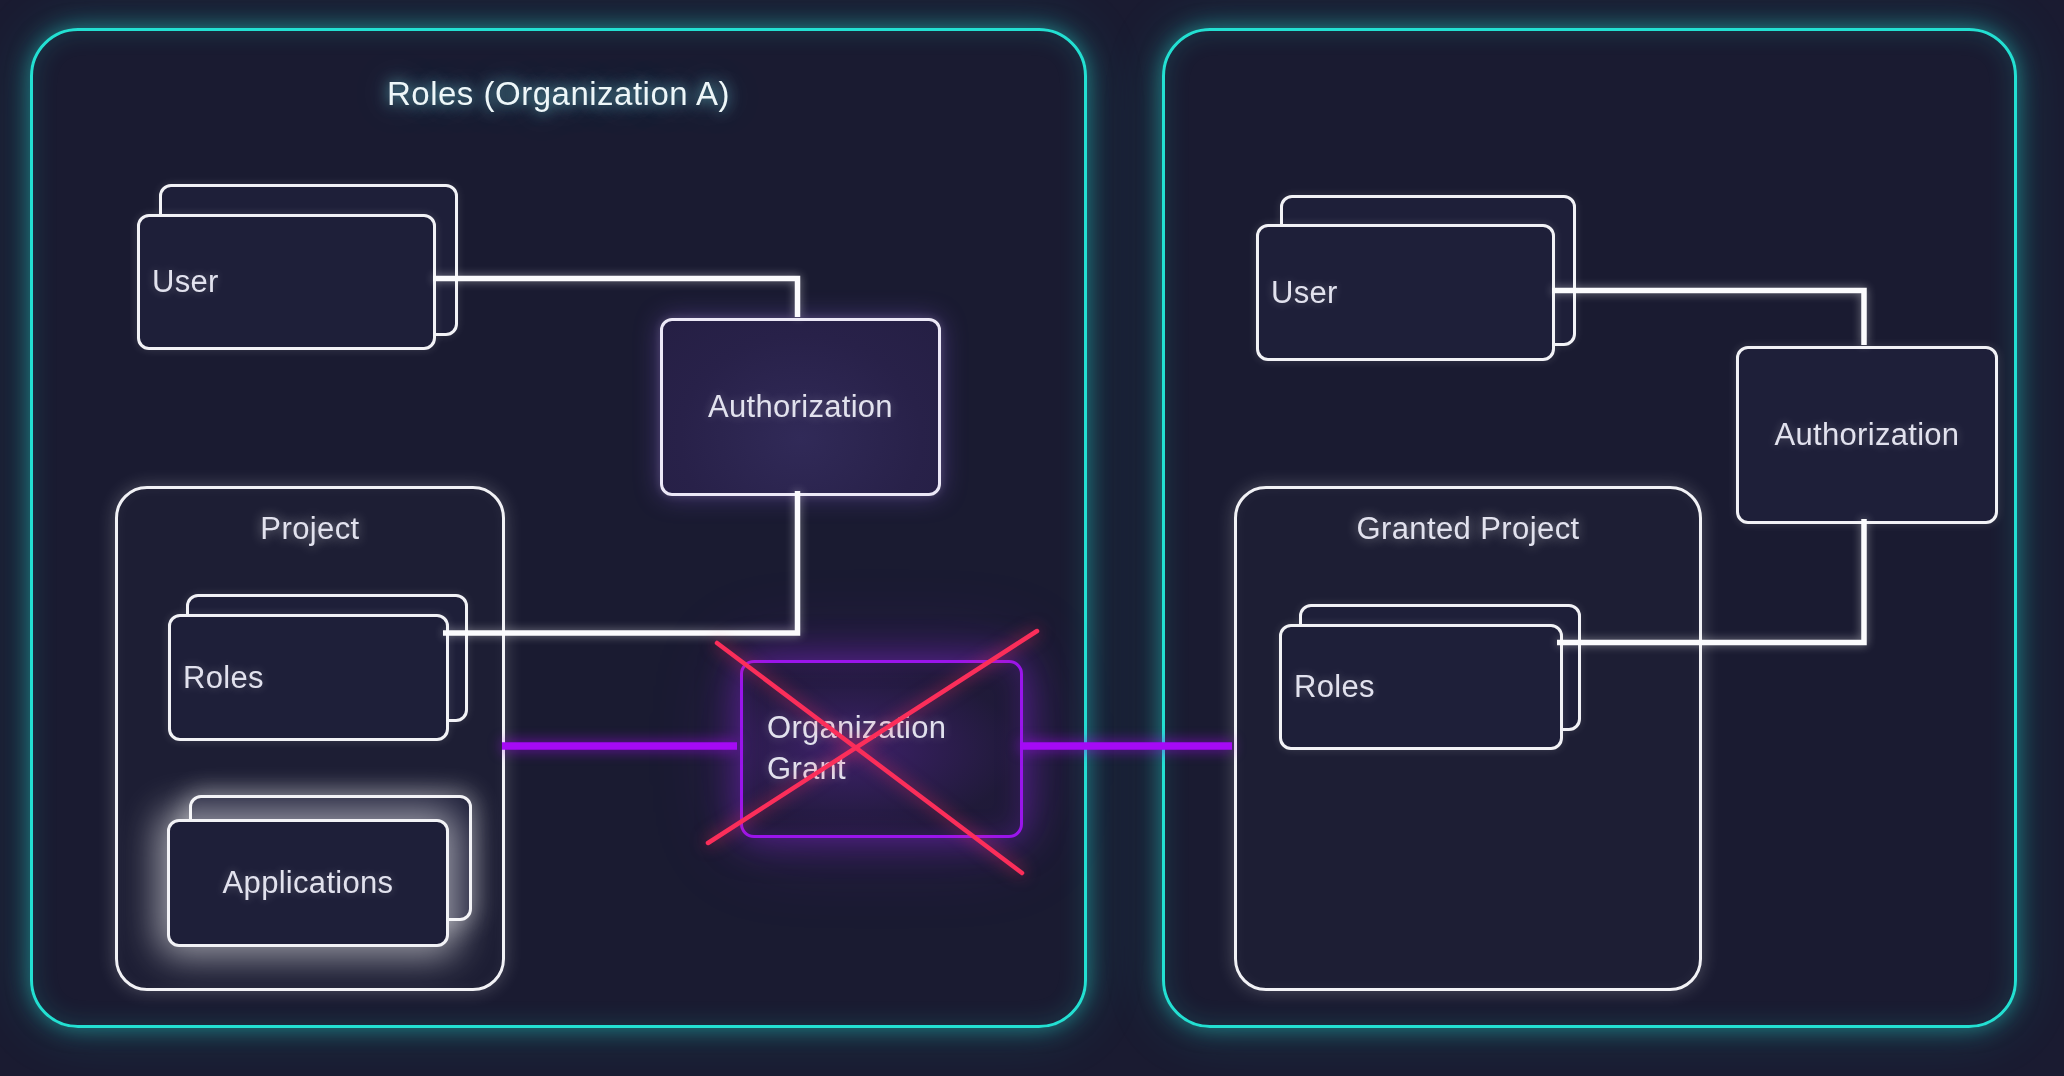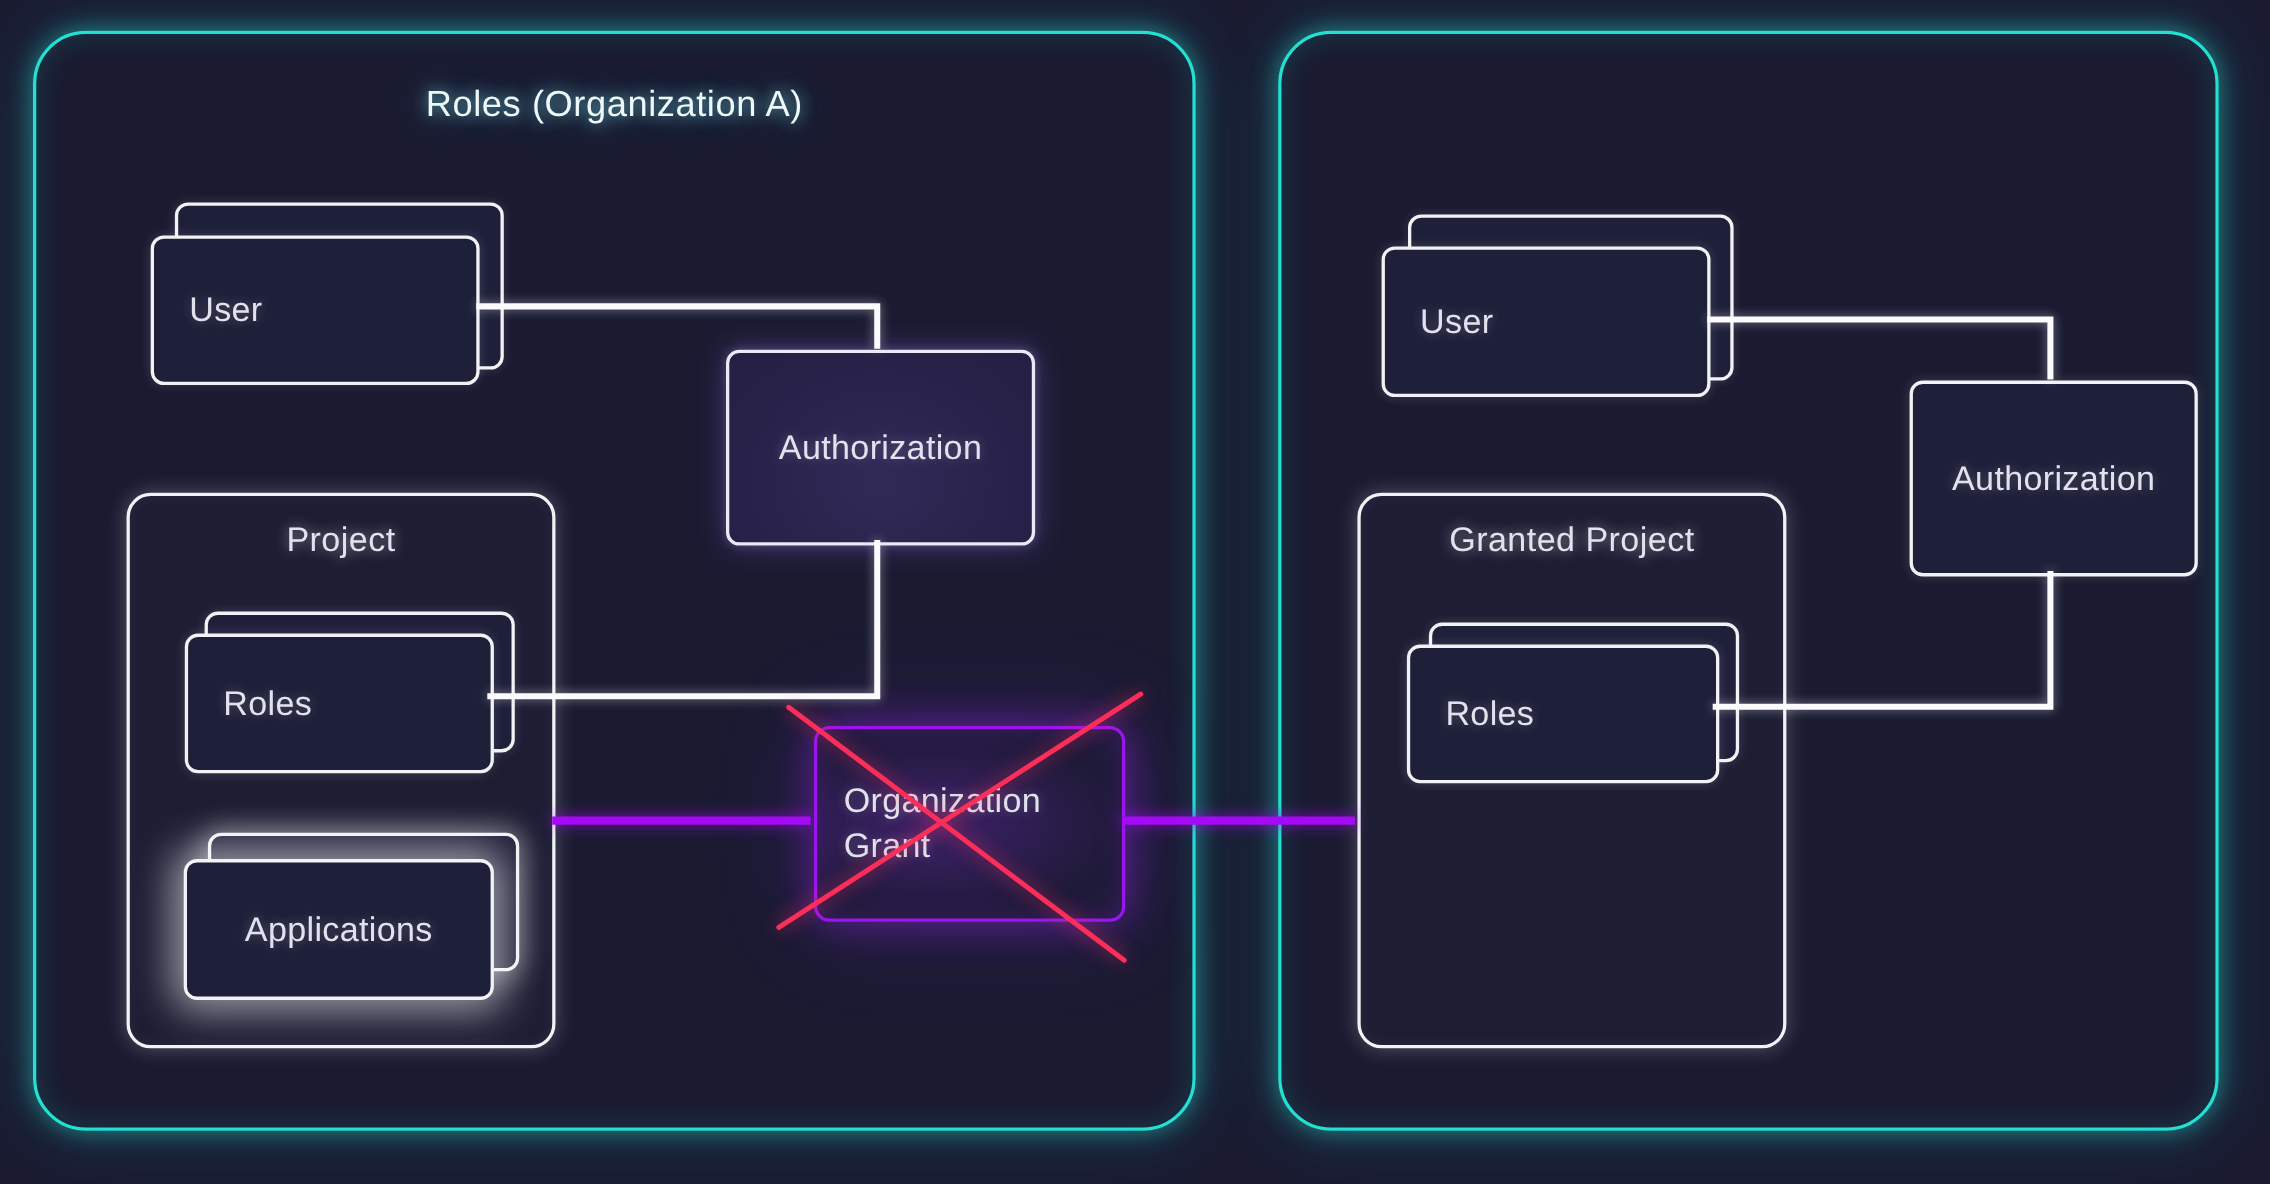--- a/index.html
+++ b/index.html
@@ -32,21 +32,21 @@
   }
 
   
   .card {
     position:absolute; z-index:2;
     background: var(--card-fill, #1e1f39);
     border:3px solid var(--card-border, #f2f2f6);
     border-radius:12px;
   }
   .card.front {
-    display:flex; align-items:center; padding-left:32px;
+    display:flex; align-items:center; padding-left:12px;
     font-size:31px; letter-spacing:.3px;
     color: var(--label-text, #e2e2ee);
     text-shadow: 0 0 10px rgba(255,255,255,.25);
     box-shadow: 0 0 10px rgba(255,255,255,.14);
   }
   .card.back { box-shadow: 0 0 10px rgba(255,255,255,.12); }
   .card.front.centered { justify-content:center; padding-left:0; }
   .halo.back  { box-shadow: 0 0 24px 4px rgba(255,255,255,.38); }
   .halo.front { box-shadow: 0 0 36px 10px rgba(255,255,255,.55); text-align: right; }
 
@@ -58,31 +58,32 @@
   .owner-roles-back  { left:68px; top:105px; width:282px; height:128px; }
   .owner-roles-front { left:50px; top:125px; width:281px; height:127px; }
   .owner-apps-back   { left:71px; top:306px; width:283px; height:126px; }
   .owner-apps-front  { left:49px; top:330px; width:282px; height:128px; }
   .grant-box         { left:707px; top:629px; width:283px; height:178px; }
 
   
   .customer-user-back  { left:115px; top:164px; width:296px; height:151px; }
   .customer-user-front { left:91px;  top:193px; width:299px; height:137px; }
   .customer-auth       { left:571px; top:315px; width:262px; height:178px; }
-  .customer-project    { left:69px;  top:417px; width:390px; height:505px; }
+  .customer-project    { left:69px;  top:417px; width:468px; height:505px; }
   .customer-roles-back  { left:62px; top:115px; width:282px; height:127px; }
   .customer-roles-front { left:42px; top:135px; width:284px; height:126px; }
 
   
   .container-box {
     position:absolute; z-index:2;
     border:3px solid var(--card-border, #f2f2f6);
-    border-radius:22px;
+    border-radius:32px;
     background: rgba(255,255,255,.015);
     box-shadow: 0 0 18px rgba(255,255,255,.24), inset 0 0 14px rgba(255,255,255,.05);
+    margin-top: 38px;
   }
   .container-title {
     position:absolute; top:22px; left:0; width:100%;
     text-align:center; font-size:31px; letter-spacing:.4px;
     color: var(--label-text, #e2e2ee);
     text-shadow: 0 0 12px rgba(255,255,255,.5);
   }
 
   
   .auth-node {

